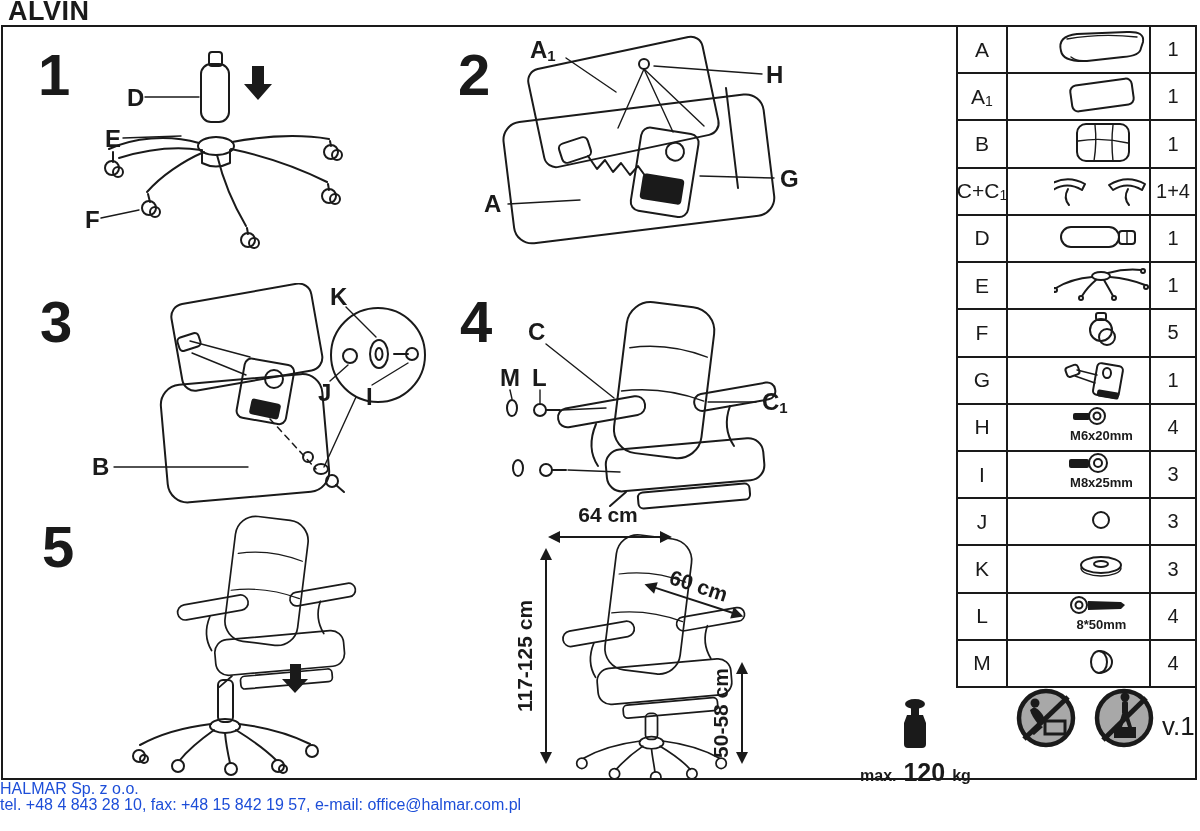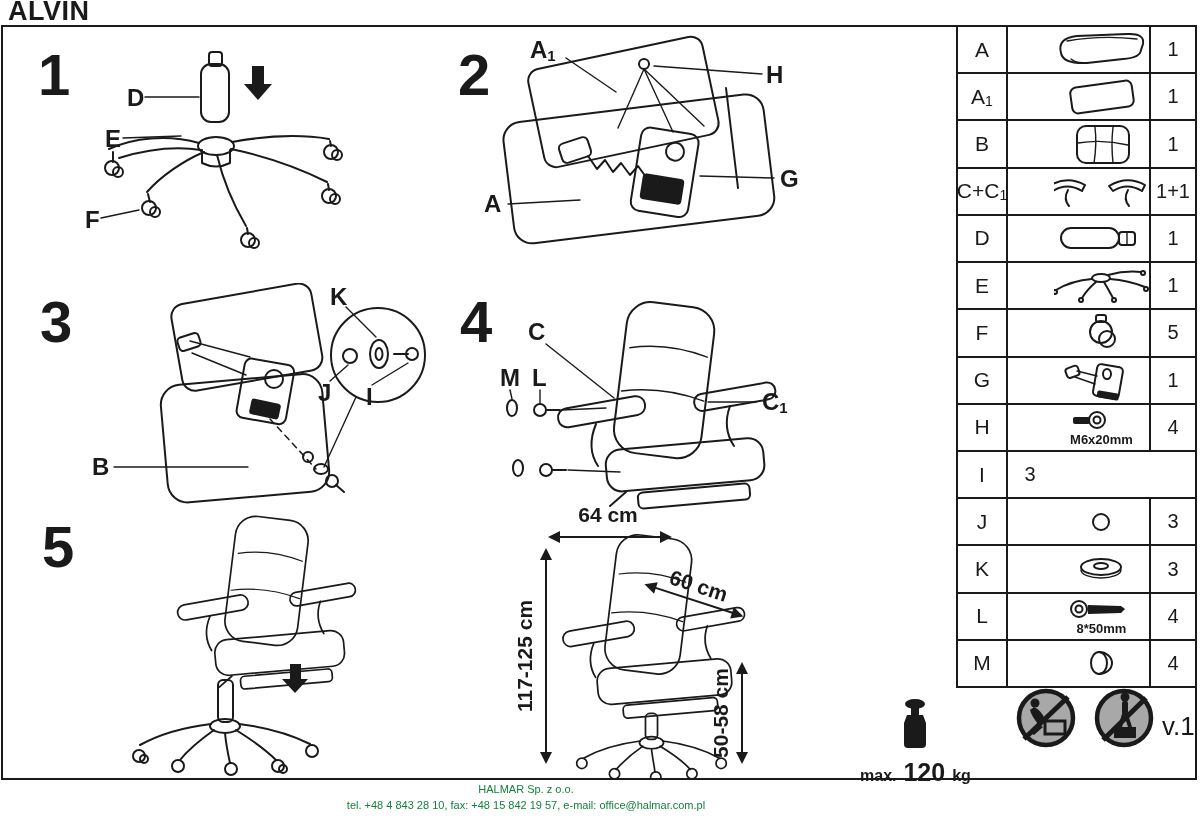--- a/index.html
+++ b/index.html
@@ -21,33 +21,33 @@
   svg.diag text.dimtext{font-size:21px;}
   
   #ptable{left:956px;top:25px;width:241px;height:663px;border:2px solid #1a1a1a;
           box-sizing:border-box;display:flex;flex-direction:column;background:#fff;}
   .trow{flex:1;display:flex;border-bottom:2px solid #1a1a1a;min-height:0;}
   .trow:last-child{border-bottom:none;}
   .tlabel{width:48px;border-right:2px solid #1a1a1a;display:flex;align-items:center;
           justify-content:center;font-size:21px;}
   .tlabel .sub{font-size:14px;position:relative;top:4px;}
   .timg{flex:1;border-right:2px solid #1a1a1a;display:flex;flex-direction:column;
-        align-items:center;justify-content:center;overflow:hidden;margin-left:46px;}
+        align-items:center;overflow:hidden;margin-left:46px;}
   .tqty{width:44px;display:flex;align-items:center;justify-content:center;font-size:20px;}
   .spec{font-weight:bold;font-size:13px;line-height:13px;}
   
   #weight{left:860px;top:697px;display:flex;align-items:center;gap:9px;flex-direction:column;}
   .wtext{display:flex;align-items:baseline;gap:7px;font-weight:bold;}
   .wprefix,.wunit{font-size:16px;}
   .wval{font-size:25px;}
   
   #warn{left:1014px;top:686px;display:flex;gap:14px;}
   #version{left:1162px;top:711px;font-size:26px;}
   
-  #footer{left:0;top:781px;width:1052px;text-align:center;font-size:11px;line-height:16px;color:#15803d;}
+  #footer{left:0;top:781px;width:1052px;text-align:left;font-size:16px;line-height:16px;color:#1d4ed8;}
 </style>
 </head>
 <body>
 
 <div id="page">
 
   <div id="title" class="abs">ALVIN</div>
   <div id="frame" class="abs"></div>
 
   <div class="abs stepnum" style="left:38px;top:46px;">1</div>
@@ -337,21 +337,21 @@
           <span class="sub">1</span>
         </div>
       <div class="timg">
         <svg class="diag" width="126" height="42" viewBox="0 0 126 42">
           <path d="M10,16 Q28,5 46,15 L43,21 Q28,12 14,21 Z"></path>
           <path d="M29,20 q-5,9 1,16"></path>
           <path d="M70,16 Q88,5 106,15 L103,21 Q88,12 74,21 Z"></path>
           <path d="M89,20 q-5,9 1,16"></path>
         </svg>
       </div>
-      <div class="tqty">1+1</div>
+      <div class="tqty">1+4</div>
     </div>
 
     <div class="trow">
       <div class="tlabel">
           <span>D</span>
           <span class="sub"></span>
         </div>
       <div class="timg">
         <svg class="diag" width="126" height="42" viewBox="0 0 126 42">
           <rect x="22" y="11" width="58" height="20" rx="10"></rect>
@@ -434,20 +434,28 @@
         <div class="spec">M6x20mm</div>
       </div>
       <div class="tqty">4</div>
     </div>
 
     <div class="trow">
       <div class="tlabel">
           <span>I</span>
           <span class="sub"></span>
         </div>
+      <div class="timg">
+        <svg class="diag" width="126" height="24" viewBox="0 0 126 24">
+          <rect class="fill" x="30" y="7" width="20" height="9" rx="2"></rect>
+          <circle cx="59" cy="11" r="9"></circle>
+          <circle cx="59" cy="11" r="4"></circle>
+        </svg>
+        <div class="spec">M8x25mm</div>
+      </div>
       <div class="tqty">3</div>
     </div>
 
     <div class="trow">
       <div class="tlabel">
           <span>J</span>
           <span class="sub"></span>
         </div>
       <div class="timg">
         <svg class="diag" width="126" height="42" viewBox="0 0 126 42">

